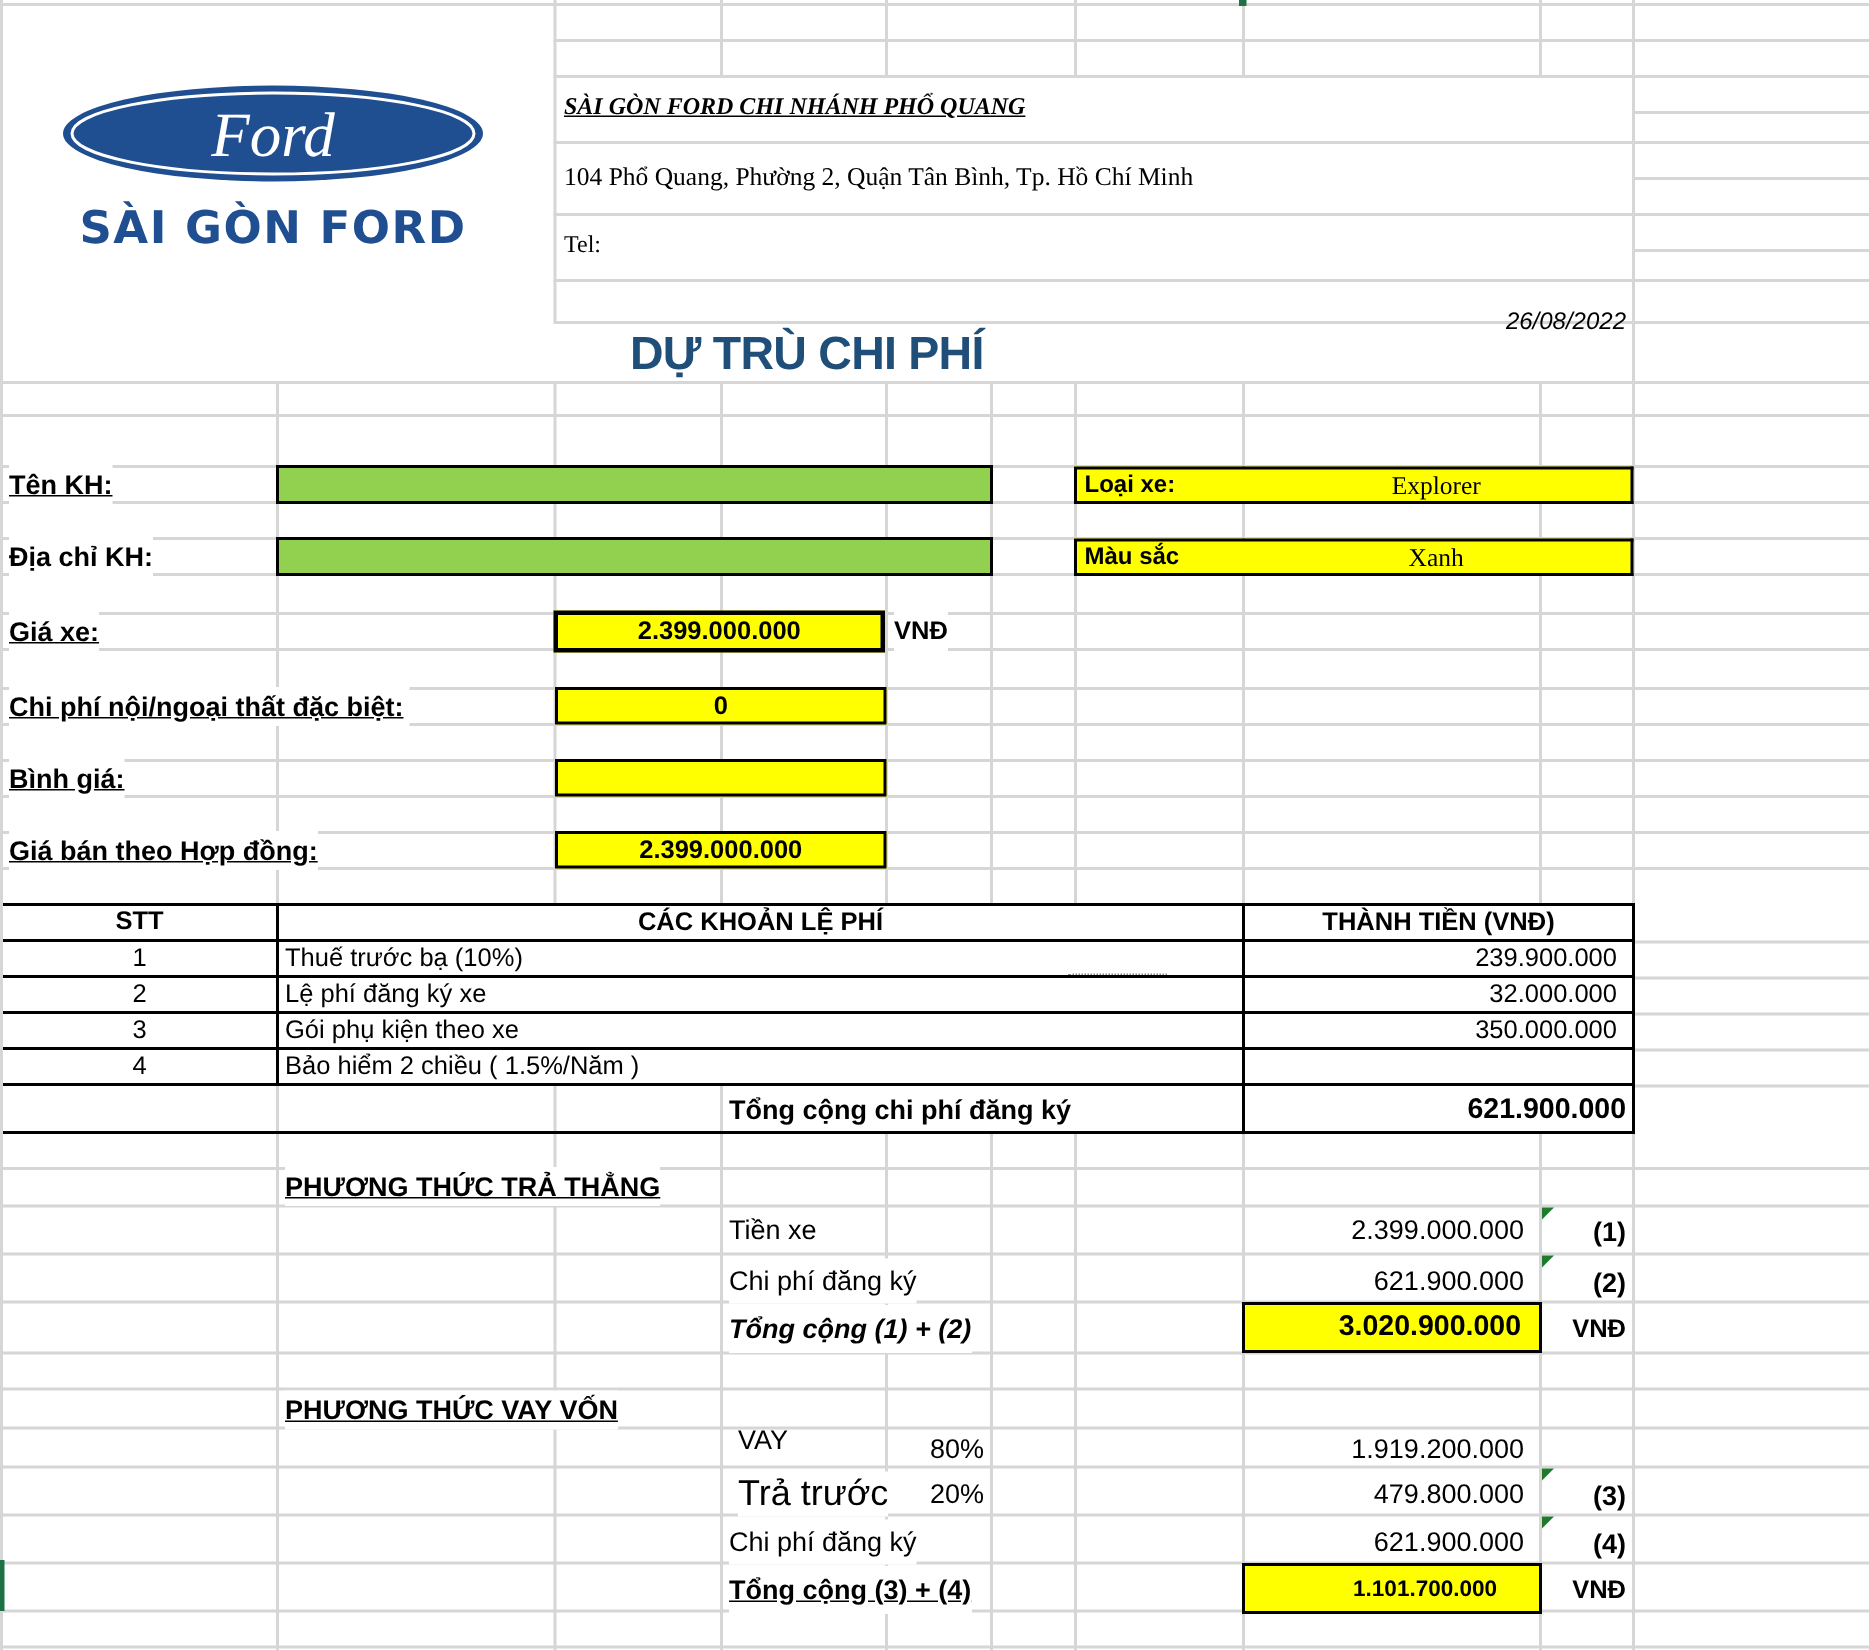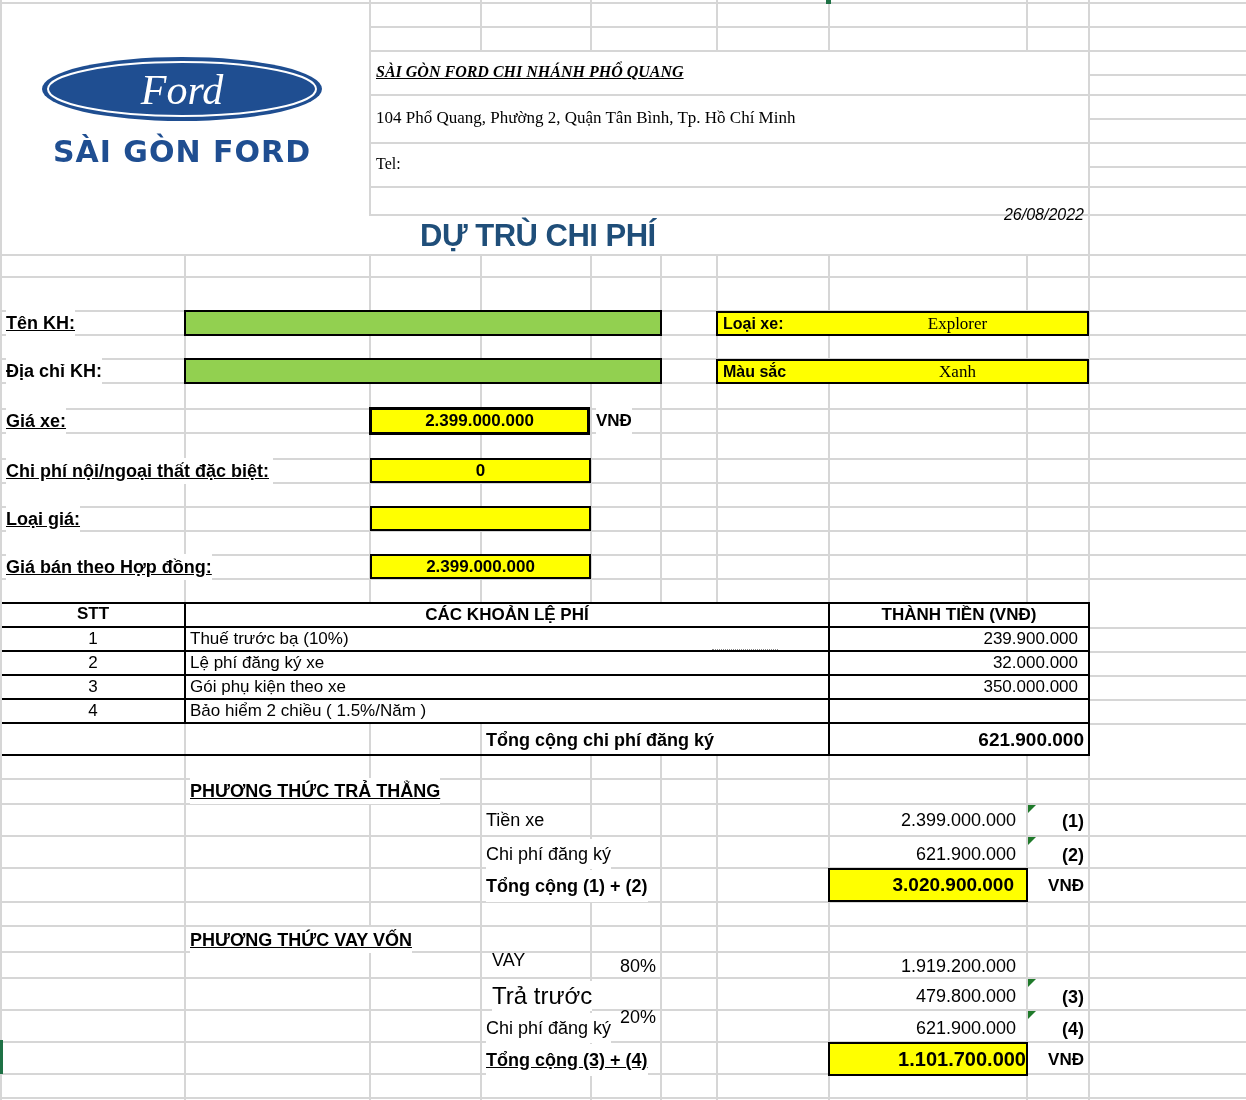--- a/index.html
+++ b/index.html
@@ -119,21 +119,21 @@
 <div class="cell yellow bx b" style="left:716px;top:359px;width:114px;height:25px;padding-left:5px;font-size:16px;">Màu sắc</div>
 <div class="cell yellow bx serif c" style="left:828px;top:359px;width:261px;height:25px;font-size:17px;border-left:none;">Xanh</div>
 
 <div class="cell b u" style="left:6px;top:408px;height:26px;font-size:18px;background:#fff;">Giá xe:</div>
 <div class="cell yellow b c" style="left:369px;top:407px;width:221px;height:28px;font-size:17px;border:3px solid #000;">2.399.000.000</div>
 <div class="cell b" style="left:596px;top:408px;height:26px;font-size:17px;background:#fff;">VNĐ</div>
 
 <div class="cell b u" style="left:6px;top:458px;height:26px;font-size:18px;background:#fff;padding-right:4px;">Chi phí nội/ngoại thất đặc biệt:</div>
 <div class="cell yellow bx b c" style="left:370px;top:458px;width:221px;height:25px;font-size:17px;">0</div>
 
-<div class="cell b u" style="left:6px;top:506px;height:26px;font-size:18px;background:#fff;">Loại giá:</div>
+<div class="cell b u" style="left:6px;top:506px;height:26px;font-size:18px;background:#fff;">Bình giá:</div>
 <div class="cell yellow bx b c" style="left:370px;top:506px;width:221px;height:25px;font-size:17px;"></div>
 
 <div class="cell b u" style="left:6px;top:554px;height:26px;font-size:18px;background:#fff;">Giá bán theo Hợp đồng:</div>
 <div class="cell yellow bx b c" style="left:370px;top:554px;width:221px;height:25px;font-size:17px;">2.399.000.000</div>
 
 <div>
   <div style="position:absolute;left:2px;top:603px;width:1087px;height:152px;background:#fff;"></div>
 
   <div class="tbl-line-h" style="left:2px;top:602px;width:1087px;"></div>
   <div class="tbl-line-h" style="left:2px;top:626px;width:1087px;"></div>
@@ -188,42 +188,42 @@
   <div class="cell" style="left:486px;top:805px;height:30px;font-size:18px;">Tiền xe</div>
   <div class="cell r" style="left:830px;top:805px;width:186px;height:30px;font-size:18px;">2.399.000.000</div>
   <div class="tri" style="left:1028px;top:805px;"></div>
   <div class="cell b r" style="left:1028px;top:805px;width:56px;height:32px;font-size:18px;">(1)</div>
 
   <div class="cell" style="left:486px;top:839px;height:30px;font-size:18px;background:#fff;">Chi phí đăng ký</div>
   <div class="cell r" style="left:830px;top:839px;width:186px;height:30px;font-size:18px;">621.900.000</div>
   <div class="tri" style="left:1028px;top:837px;"></div>
   <div class="cell b r" style="left:1028px;top:839px;width:56px;height:32px;font-size:18px;">(2)</div>
 
-  <div class="cell b" style="left:486px;top:870px;height:32px;font-size:18px;background:#fff;">Tổng cộng (1) + (2)</div>
+  <div class="cell b" style="left:486px;top:870px;height:32px;font-size:18px;background:#fff;font-style:italic;">Tổng cộng (1) + (2)</div>
   <div class="cell yellow bx b r" style="left:828px;top:868px;width:200px;height:34px;font-size:19px;padding-right:12px;">3.020.900.000</div>
   <div class="cell b r" style="left:1028px;top:870px;width:56px;height:32px;font-size:17px;">VNĐ</div>
 </div>
 
 <div>
   <div class="cell b u" style="left:190px;top:927px;height:26px;font-size:18px;background:#fff;">PHƯƠNG THỨC VAY VỐN</div>
 
   <div class="cell" style="left:492px;top:953px;height:14px;font-size:18px;">VAY</div>
   <div class="cell r" style="left:592px;top:953px;width:64px;height:26px;font-size:18px;">80%</div>
   <div class="cell r" style="left:830px;top:953px;width:186px;height:26px;font-size:18px;">1.919.200.000</div>
 
   <div class="cell" style="left:492px;top:981px;height:30px;font-size:24px;background:#fff;">Trả trước</div>
-  <div class="cell r" style="left:592px;top:981px;width:64px;height:30px;font-size:18px;margin-top:21px;">20%</div>
+  <div class="cell r" style="left:592px;top:981px;width:64px;height:30px;font-size:18px;">20%</div>
   <div class="cell r" style="left:830px;top:981px;width:186px;height:30px;font-size:18px;">479.800.000</div>
   <div class="tri" style="left:1028px;top:979px;"></div>
   <div class="cell b r" style="left:1028px;top:981px;width:56px;height:32px;font-size:18px;">(3)</div>
 
   <div class="cell" style="left:486px;top:1013px;height:30px;font-size:18px;background:#fff;">Chi phí đăng ký</div>
   <div class="cell r" style="left:830px;top:1013px;width:186px;height:30px;font-size:18px;">621.900.000</div>
   <div class="tri" style="left:1028px;top:1011px;"></div>
   <div class="cell b r" style="left:1028px;top:1013px;width:56px;height:32px;font-size:18px;">(4)</div>
 
   <div class="cell b" style="left:486px;top:1044px;height:32px;font-size:18px;background:#fff;text-decoration:underline;">Tổng cộng (3) + (4)</div>
-  <div class="cell yellow bx b r" style="left:828px;top:1042px;width:200px;height:34px;font-size:20px;padding-right:0;">1.101.700.000</div>
+  <div class="cell yellow bx b r" style="left:828px;top:1042px;width:200px;height:34px;font-size:15px;padding-right:28px;">1.101.700.000</div>
   <div class="cell b r" style="left:1028px;top:1044px;width:56px;height:32px;font-size:17px;">VNĐ</div>
 </div>
 
 <div style="position:absolute;left:826px;top:0;width:5px;height:4px;background:#1e7145;"></div>
 <div style="position:absolute;left:0;top:1040px;width:3px;height:34px;background:#1e7145;"></div>
 
 </body></html>

